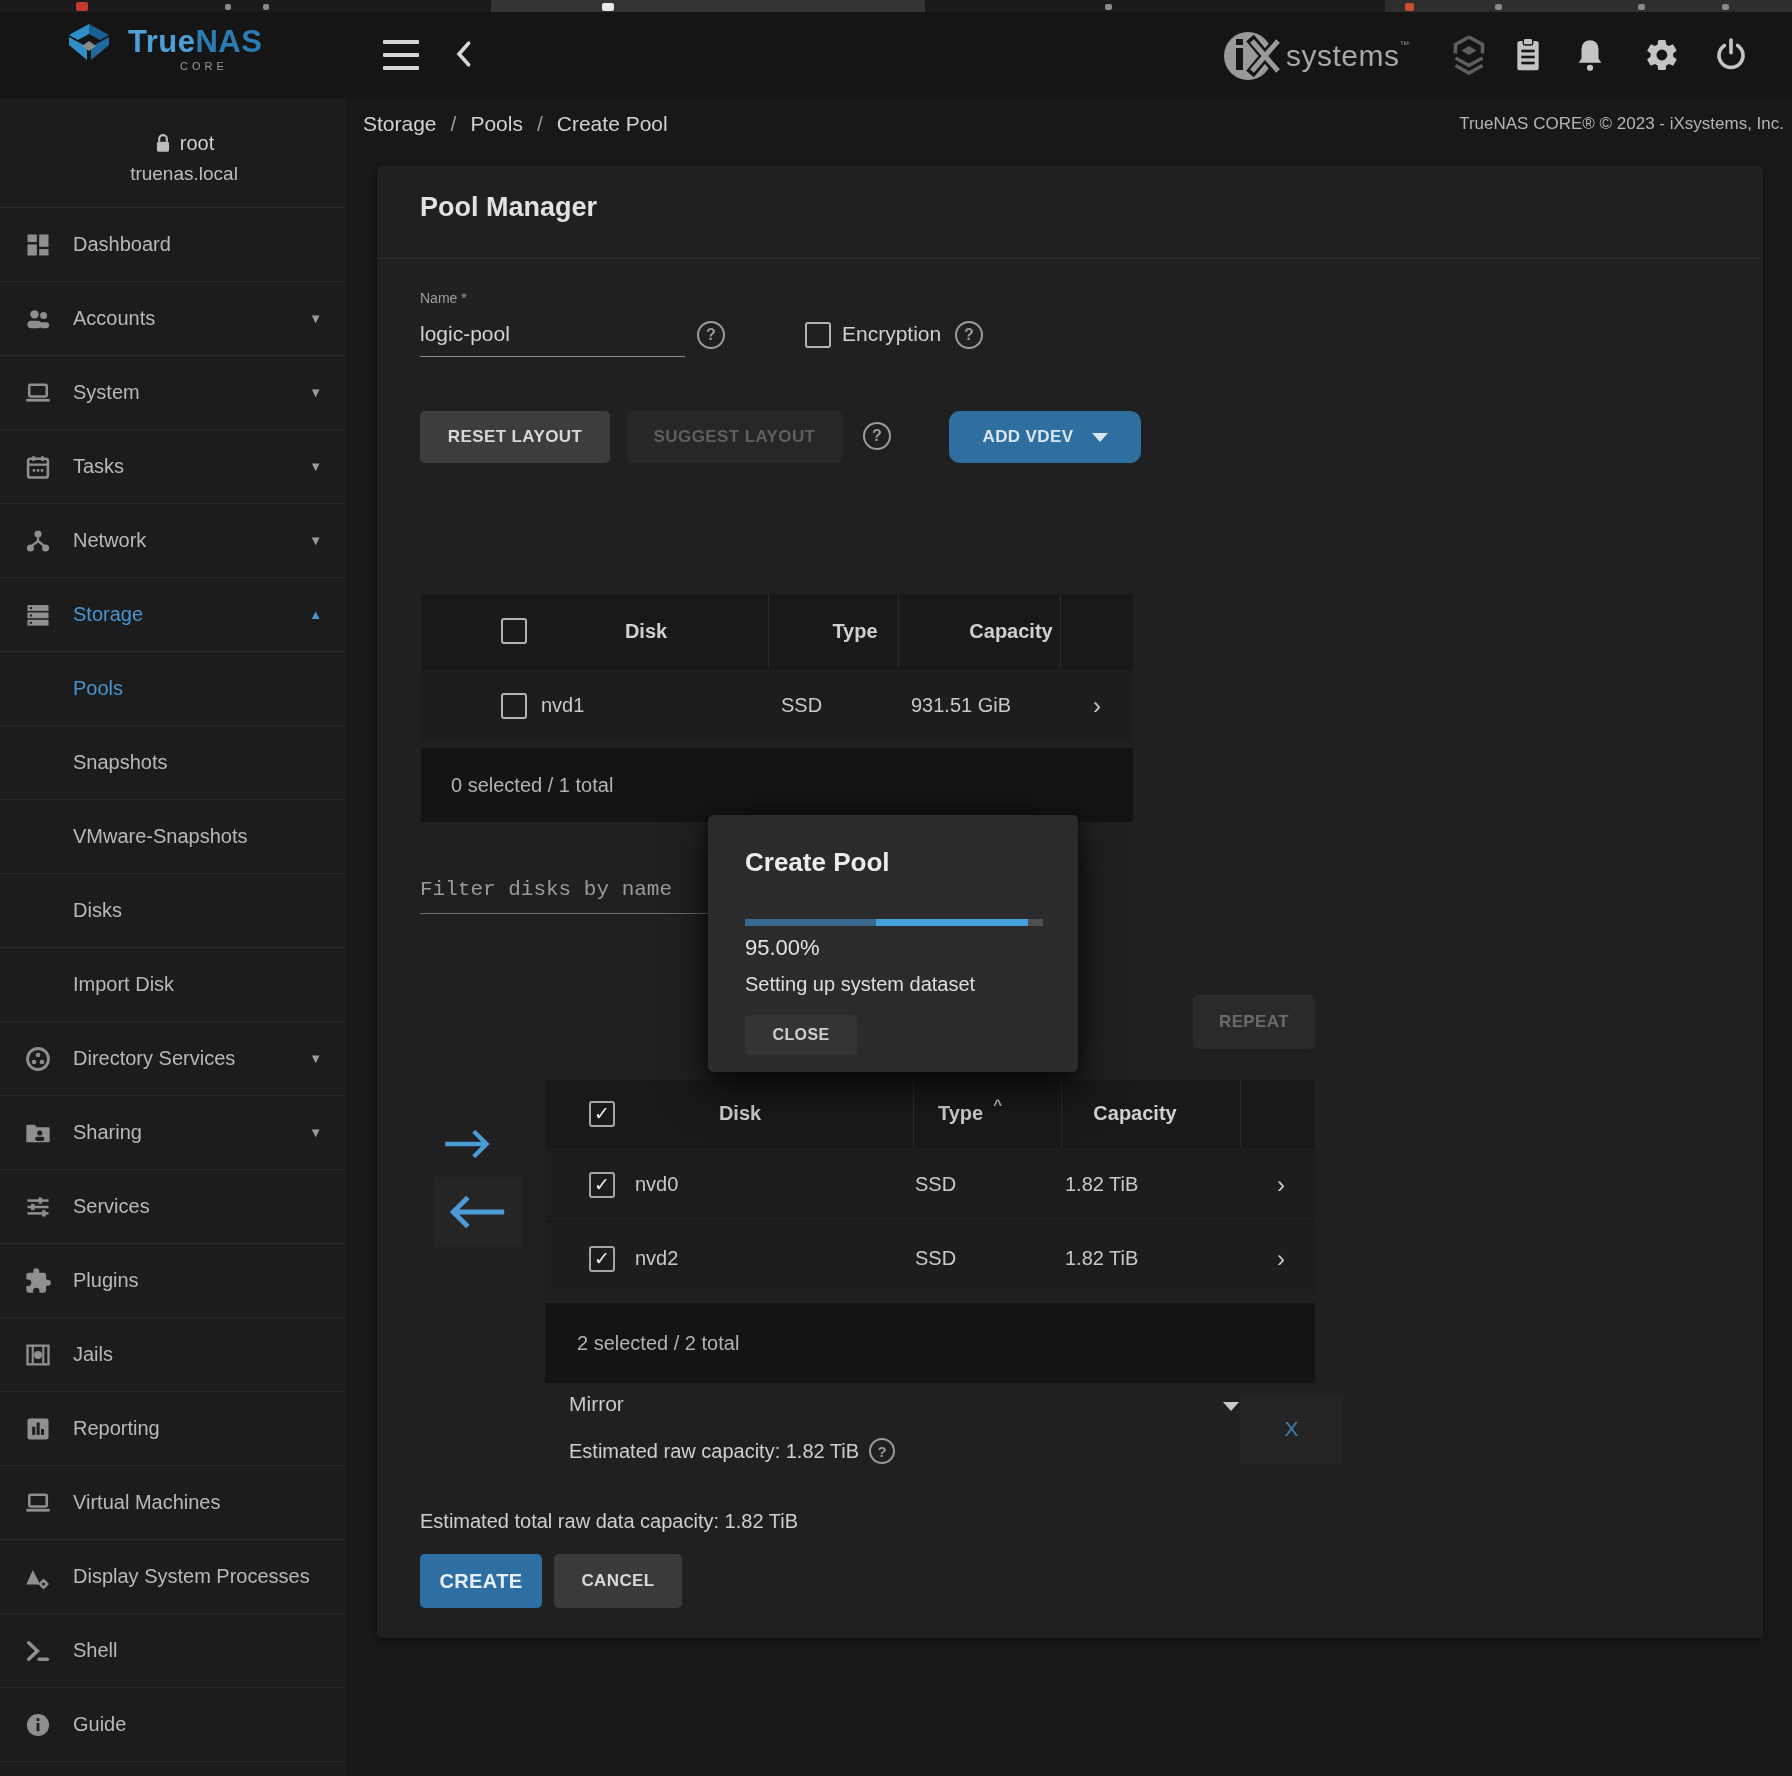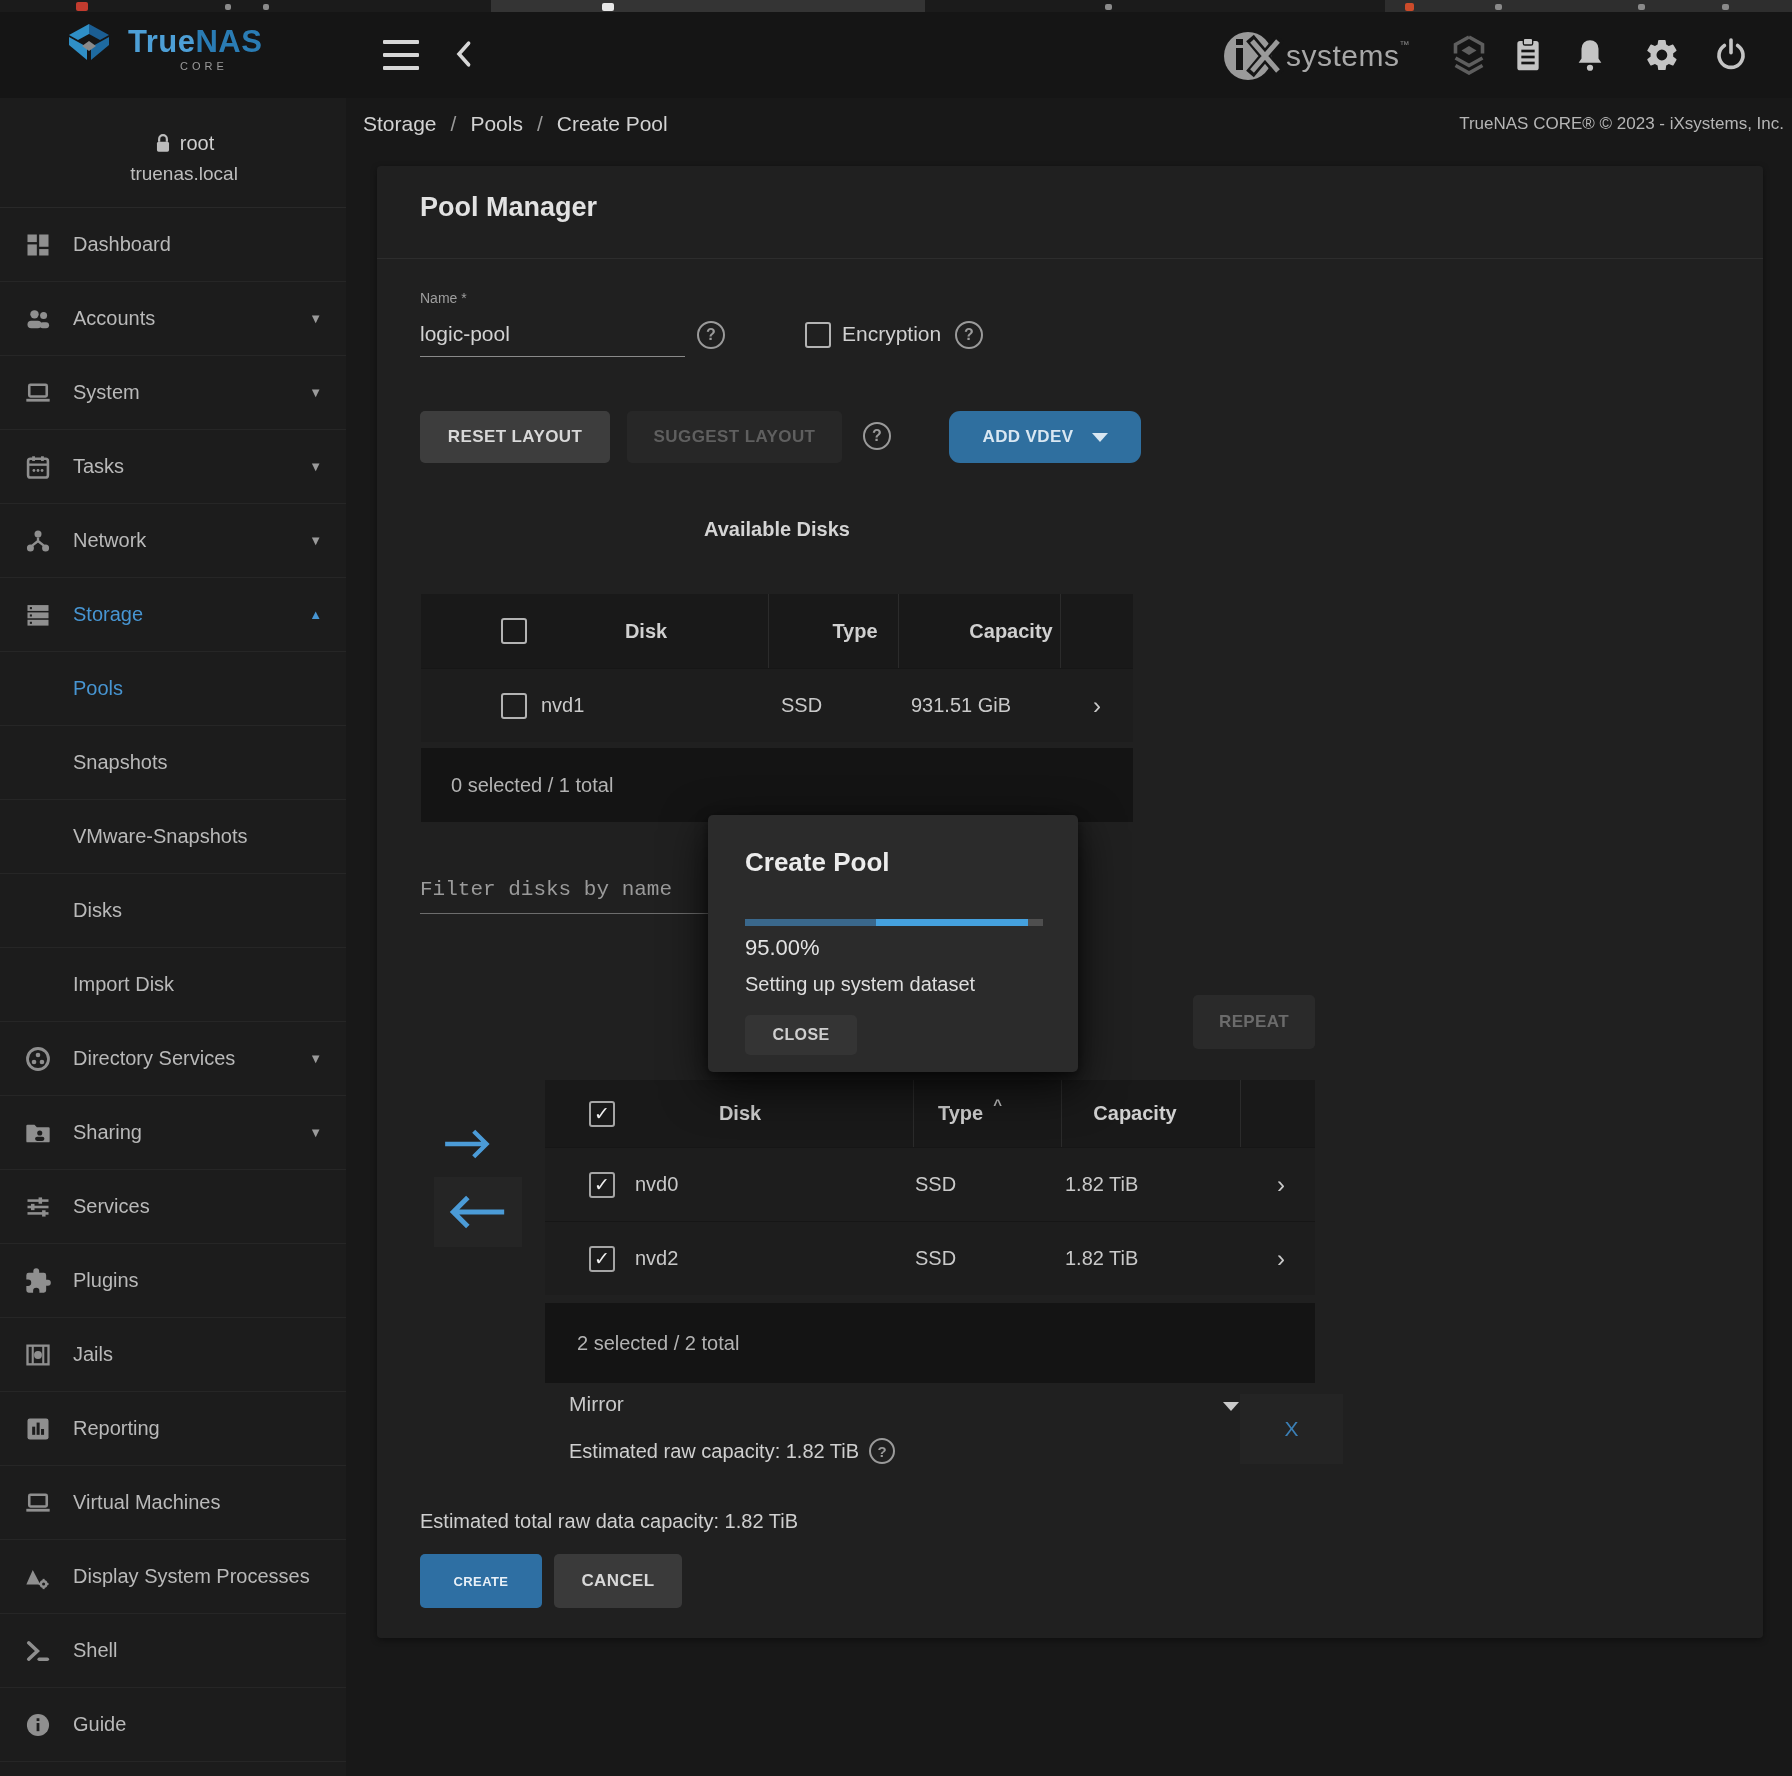--- a/index.html
+++ b/index.html
@@ -84,21 +84,21 @@
   .btn-repeat { position:absolute; left:816px; top:829px; width:122px; height:54px; background:#2a2a2a; color:#6b6b6b; font-size:17px; }
 
   .arrow-right { position:absolute; left:62px; top:958px; }
   .arrow-left-box { position:absolute; left:57px; top:1011px; width:88px; height:70px; background:#252525; display:flex; align-items:center; justify-content:center; cursor:pointer; }
 
   .mirror-label { position:absolute; left:192px; top:1226px; font-size:21px; color:#c9c9c9; }
   .mirror-caret { position:absolute; left:846px; top:1236px; width:0; height:0; border-left:8px solid transparent; border-right:8px solid transparent; border-top:9px solid #c9c9c9; cursor:pointer; }
   .xbtn { position:absolute; left:863px; top:1228px; width:103px; height:70px; background:#242424; color:#3b7fb5; font-size:21px; display:flex; align-items:center; justify-content:center; cursor:pointer; }
   .estraw { position:absolute; left:192px; top:1272px; font-size:20px; color:#cfcfcf; display:flex; align-items:center; gap:10px; }
   .esttotal { position:absolute; left:43px; top:1344px; font-size:20px; color:#cfcfcf; }
-  .btn-create { position:absolute; left:43px; top:1388px; width:122px; height:54px; background:#2e6fa3; color:#e8f0f7; font-size:13px; }
+  .btn-create { position:absolute; left:43px; top:1388px; width:122px; height:54px; background:#2e6fa3; color:#e8f0f7; font-size:20px; }
   .btn-cancel { position:absolute; left:177px; top:1388px; width:128px; height:54px; background:#3a3a3a; color:#d8d8d8; font-size:17px; }
 
   
   .dialog { position:absolute; left:708px; top:815px; width:370px; height:257px; background:#2b2b2b; border-radius:5px; z-index:50;
             box-shadow:0 14px 45px rgba(0,0,0,.75), 0 4px 12px rgba(0,0,0,.5); }
   .dialog-title { position:absolute; left:37px; top:32px; font-size:26px; font-weight:bold; color:#ececec; }
   .progress { position:absolute; left:37px; top:104px; width:298px; height:7px; background:#4f4f4f; display:flex; }
   .prog-dark { height:7px; background:#3a688c; }
   .prog-bright { height:7px; background:#45a1de; }
   .dialog-pct { position:absolute; left:37px; top:120px; font-size:22px; color:#e3e3e3; }
@@ -448,21 +448,20 @@
       <span class="helpcirc" style="position:absolute; left:578px; top:155px;">?</span>
 
       <div class="btn btn-reset">RESET LAYOUT</div>
       <div class="btn btn-suggest">SUGGEST LAYOUT</div>
       <span class="helpcirc" style="position:absolute; left:486px; top:256px;">?</span>
       <div class="btn btn-addvdev">
         <span>ADD VDEV</span>
         <span class="caret-down"></span>
       </div>
 
-      <div class="avail-title">Available Disks</div>
 
       <div class="tbl-header" style="left:44px; top:428px; width:712px; height:74px;">
         <span class="cb" style="position:absolute; left:80px;"></span>
         <span class="th" style="position:absolute; left:120px; width:210px;">Disk</span>
         <div class="vdiv" style="left:347px;"></div>
         <span class="th" style="position:absolute; left:360px; width:148px;">Type</span>
         <div class="vdiv" style="left:477px;"></div>
         <span class="th" style="position:absolute; left:490px; width:200px;">Capacity</span>
         <div class="vdiv" style="left:639px;"></div>
       </div>

